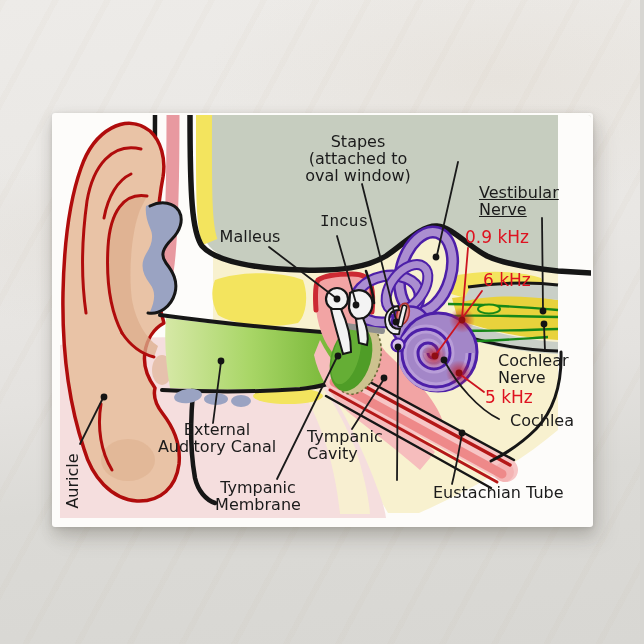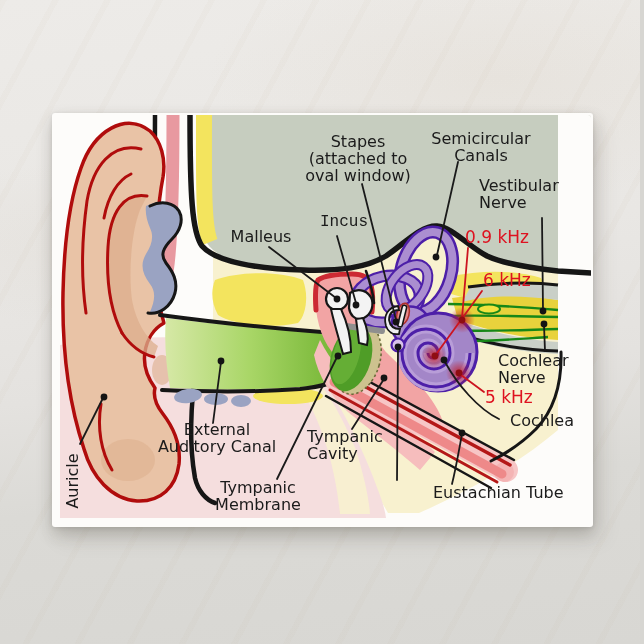--- a/index.html
+++ b/index.html
@@ -217,25 +217,23 @@
         <circle cx="462" cy="320" r="3.4"></circle>
         <circle cx="435" cy="356" r="3.4"></circle>
         <circle cx="459" cy="373" r="3.4"></circle>
       </g>
     </g>
   </svg>
 
   <div class="lbl" style="left:358px;top:133px;">Stapes
 (attached to
 oval window)</div>
-  <div class="lbl" style="left:481px;top:130px;">Semicircular
-Canals</div>
-  <div class="lbl left" style="left:479px;top:177px;">Vestibular
+  <div class="lbl left" style="left:479px;top:184px;text-decoration:underline;">Vestibular
 Nerve</div>
-  <div class="lbl" style="left:261px;top:228px;">Malleus</div>
+  <div class="lbl" style="left:250px;top:228px;">Malleus</div>
   <div class="lbl" style="left:344px;top:214px;font-family:Liberation Mono, monospace;">Incus</div>
   <div class="lbl red left" style="left:465px;top:228px;">0.9 kHz</div>
   <div class="lbl red left" style="left:483px;top:271px;">6 kHz</div>
   <div class="lbl red left" style="left:485px;top:388px;">5 kHz</div>
   <div class="lbl left" style="left:498px;top:352px;">Cochlear
 Nerve</div>
   <div class="lbl left" style="left:498px;top:412px;margin-left:12px;">Cochlea</div>
   <div class="lbl" style="left:217px;top:421px;">External
 Auditory Canal</div>
   <div class="lbl left" style="left:307px;top:428px;">Tympanic

